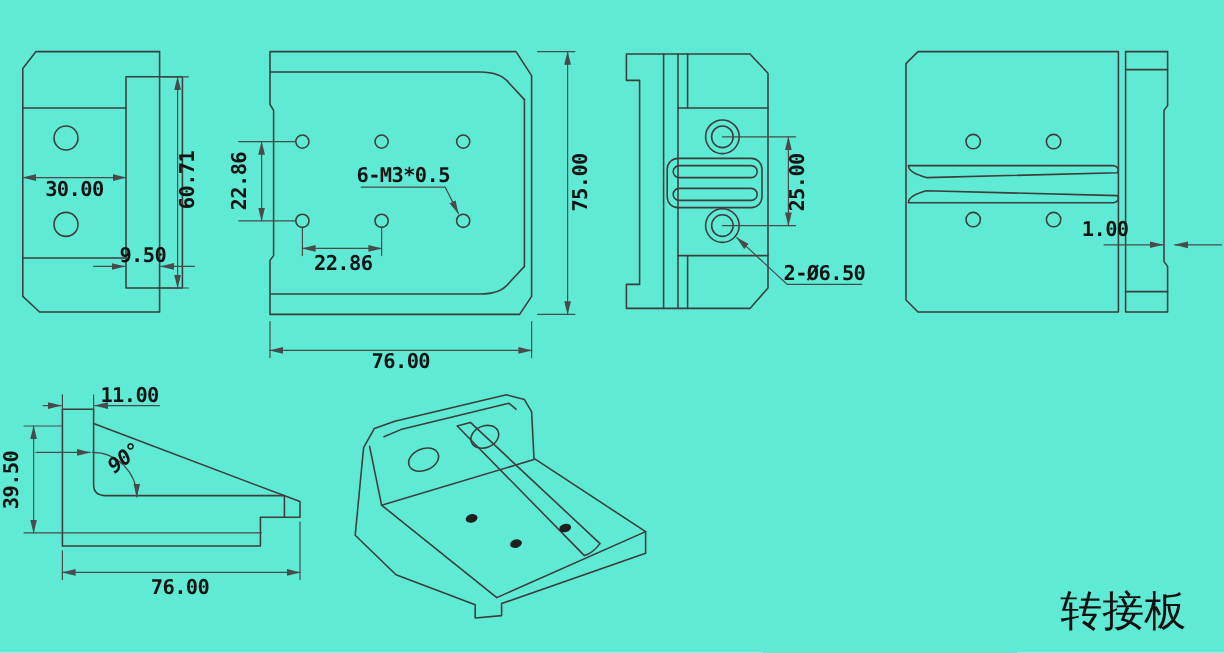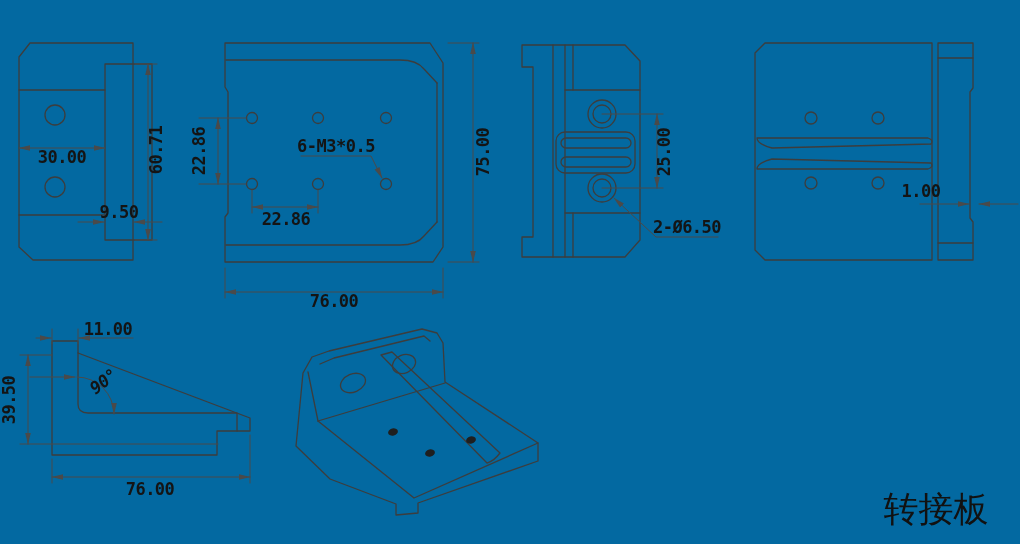--- a/index.html
+++ b/index.html
@@ -1,16 +1,16 @@
 <!DOCTYPE html>
 <html><head>
 <meta charset="utf-8">
 <style>
   html,body{margin:0;padding:0;background:#ffffff;}
-  .page{position:relative;width:1020px;height:544px;background:#0369a1;overflow:hidden;
+  .page{position:relative;width:1020px;height:544px;background:#5eead4;overflow:hidden;
         font-family:"DejaVu Sans Mono", monospace;}
   svg{display:block;}
   .ol{stroke:#3d3d3d;stroke-width:1.3;fill:none;stroke-linejoin:round;stroke-linecap:round;}
   .dim{stroke:#4a4a4a;stroke-width:1;fill:none;stroke-linecap:round;}
   .dtx{font-family:"DejaVu Sans Mono", monospace;font-weight:700;font-size:17px;fill:#141414;letter-spacing:-0.5px;}
   .dot{fill:#1f1f1f;stroke:none;}
   .title-tx{font-family:"Liberation Sans","DejaVu Sans",sans-serif;font-size:35px;fill:#111111;}
 </style>
 </head>
 <body>

